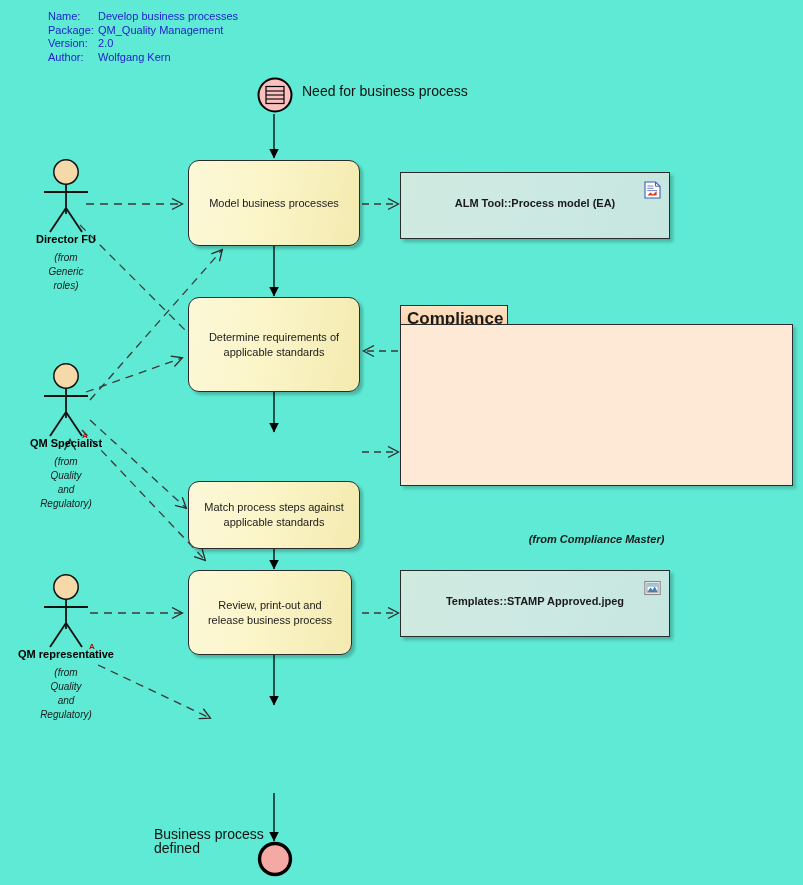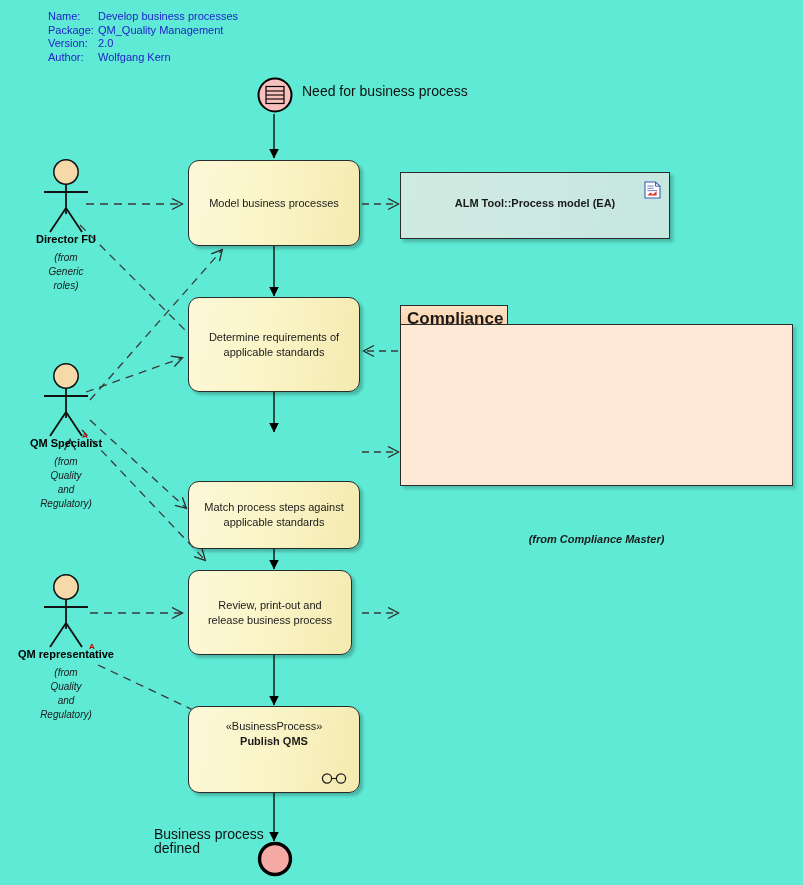--- a/index.html
+++ b/index.html
@@ -242,44 +242,42 @@
   </div>
 
   <div class="activity" style="left:188px; top:433px; width:172px; height:68px;margin-top:48px;">
     <span>Match process steps against applicable standards</span>
   </div>
 
   <div class="activity" style="left:188px; top:570px; width:164px; height:85px;">
     <span>Review, print-out and release business process</span>
   </div>
 
-  <div class="activity" style="left:188px; top:706px; width:172px; height:87px; align-items:flex-start; padding-top:12px;">
-    <span>
-      <span class="stereo">«BusinessProcess»</span>
-      <span class="nm">Publish QMS</span>
-    </span>
-    <svg class="oo-glyph" viewBox="0 0 26 11">
-      <circle cx="6" cy="5.5" r="4.6" fill="none" stroke="#1a1a1a" stroke-width="1.2"></circle>
-      <circle cx="20" cy="5.5" r="4.6" fill="none" stroke="#1a1a1a" stroke-width="1.2"></circle>
-      <line x1="10.6" y1="5.5" x2="15.4" y2="5.5" stroke="#1a1a1a" stroke-width="1.2"></line>
-    </svg>
-  </div>
 
   <div class="objectnode" style="left:400px; top:172px; width:270px; height:67px;">
     <span>ALM Tool::Process model (EA)</span>
     <svg class="ico" viewBox="0 0 17 18">
       <path d="M1,1 H11.5 L16,5.2 V17 H1 Z" fill="#ffffff" stroke="#3b5fb0" stroke-width="1.1"></path>
       <path d="M11.5,1 V5.2 H16" fill="none" stroke="#3b5fb0" stroke-width="1"></path>
       <line x1="3.3" y1="5" x2="9.5" y2="5" stroke="#6f86c9" stroke-width="1"></line>
       <line x1="3.3" y1="7.3" x2="9.5" y2="7.3" stroke="#6f86c9" stroke-width="1"></line>
       <line x1="3.3" y1="9.6" x2="13.2" y2="9.6" stroke="#6f86c9" stroke-width="1"></line>
       <path d="M3.3,14.6 L6.5,11.6 L8.8,13.6 L12.6,10.3 L12.6,14.6 Z" fill="#d43b2a"></path>
     </svg>
   </div>
 
+  <div class="objectnode" style="left:400px; top:570px; width:270px; height:67px;">
+    <span>Templates::STAMP Approved.jpeg</span>
+    <svg class="ico" viewBox="0 0 17 18">
+      <rect x="0.8" y="2.5" width="15.4" height="13" fill="#e8e8e8" stroke="#8a8a8a" stroke-width="1.1"></rect>
+      <rect x="3" y="4.8" width="11" height="8.4" fill="#ffffff" stroke="#8a8a8a" stroke-width="0.8"></rect>
+      <path d="M3.4,13 L6.4,8.6 L8.6,11 L10.8,7.5 L13.6,13 Z" fill="#4d7fa8"></path>
+      <rect x="3" y="4.8" width="11" height="3" fill="#9fc6de"></rect>
+    </svg>
+  </div>
 
   <div id="pkg-tab" style="left:400px; top:305px; width:108px; height:20px;">
     <span>Compliance</span>
   </div>
   <div id="pkg-body" style="left:400px; top:324px; width:393px; height:162px;"></div>
   <div class="from-caption" style="left:400px; top:489px; width:393px;margin-top:44px;">(from Compliance Master)</div>
 
   <div class="actor" style="left:6px; top:158px;">
     <svg width="62" height="76" viewBox="0 0 62 76">
       <circle cx="31" cy="14" r="12.2" fill="#f5d9a8" stroke="#111" stroke-width="1.5"></circle>

